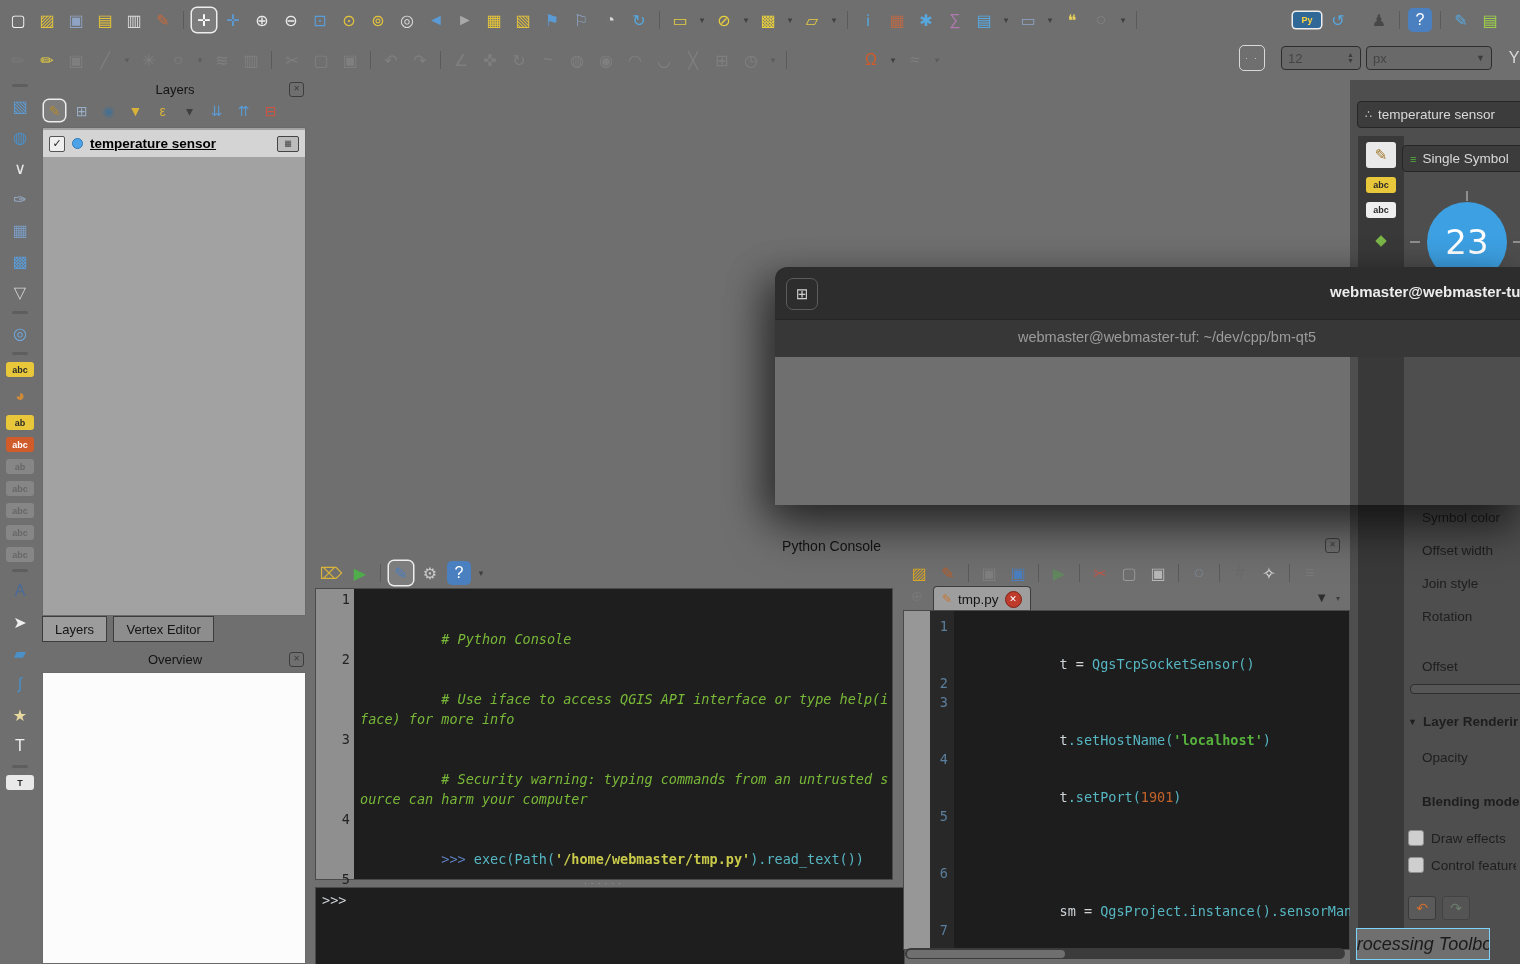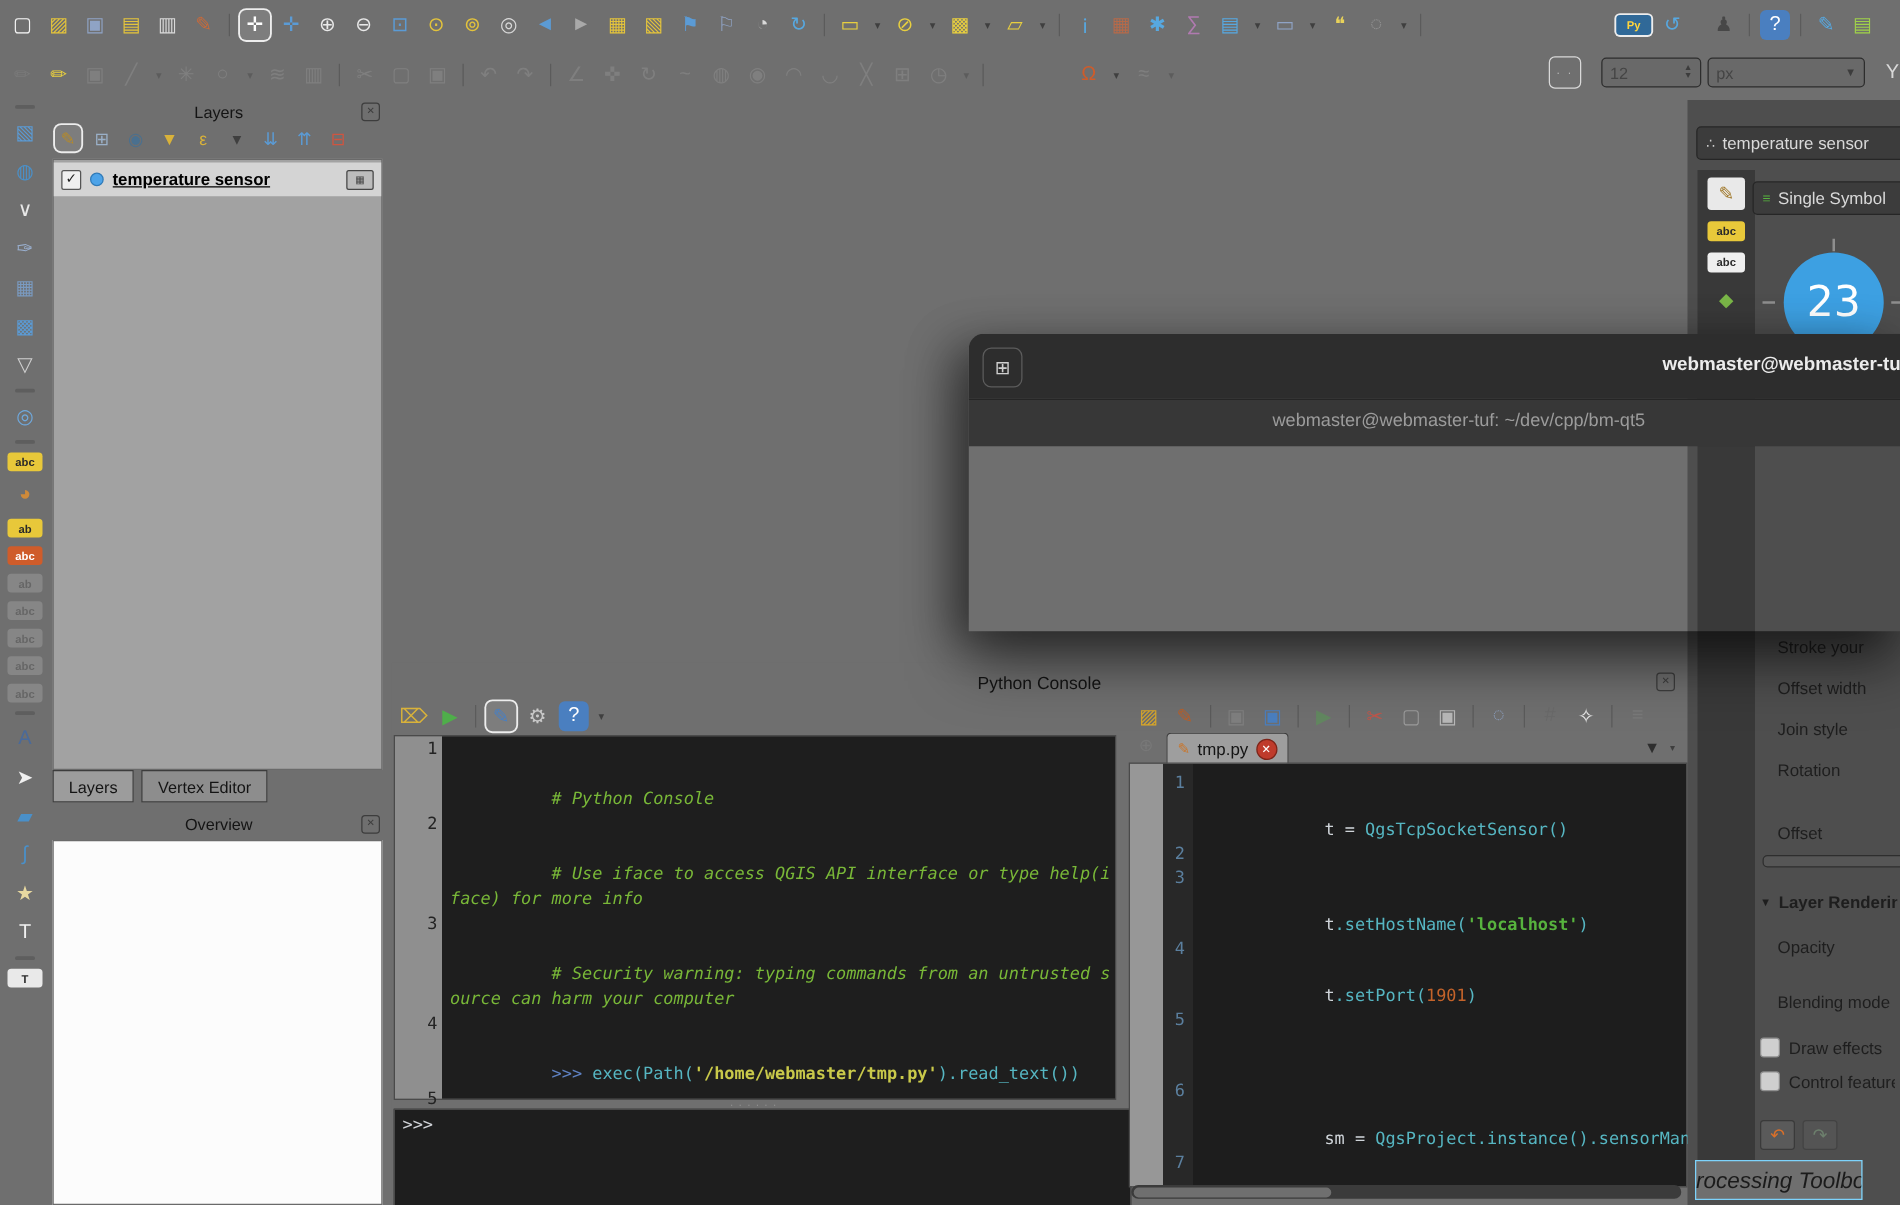--- a/index.html
+++ b/index.html
@@ -577,21 +577,21 @@
     <div class="tick" style="left:116px;top:111px;width:2px;height:10px;"></div>
     <div class="tick" style="left:60px;top:161px;width:10px;height:2px;"></div>
     <div class="tick" style="left:163px;top:161px;width:10px;height:2px;"></div>
     <div class="marker" style="left: 77px; top: 122px; width: 80px; height: 80px; font-size: 34px; box-shadow: none; background-color: rgb(61, 160, 226);">
       <span>23</span>
     </div>
 
     <div style="position:absolute;left:72px;top:430px;display:flex;flex-direction:column;">
 
     <span class="rep">
-        <span class="rlabel" style="height:33px;">Stroke your</span>
+        <span class="rlabel" style="height:33px;">Symbol color</span>
       </span>
         <span class="rep">
         <span class="rlabel" style="height:33px;">Offset width</span>
       </span>
         <span class="rep">
         <span class="rlabel" style="height:33px;">Join style</span>
       </span>
         <span class="rep">
         <span class="rlabel" style="height:33px;">Rotation</span>
       </span>
@@ -603,21 +603,21 @@
     <div style="position:absolute;left:58px;top:634px;display:flex;align-items:center;gap:6px;width:110px;overflow:hidden;">
       <span style="font-size:9px;color:#1e1e1e;">▼</span>
       <span class="rlabel" style="font-weight:bold;">Layer Rendering</span>
     </div>
     <div style="position:absolute;left:72px;top:670px;display:flex;flex-direction:column;">
 
     <span class="rep">
         <span class="rlabel" style="height:44px;">Opacity</span>
       </span>
         <span class="rep">
-        <span class="rlabel" style="height:44px;">Blending mode</span>
+        <span class="rlabel" style="height:44px;font-weight:bold;">Blending mode</span>
       </span>
       </div>
     <div style="position:absolute;left:58px;top:750px;display:flex;flex-direction:column;gap:11px;width:108px;">
 
     <span class="rep">
         <span class="rcheck">
           <span class="box"></span>
           <span class="rlabel">Draw effects</span>
         </span>
       </span>

